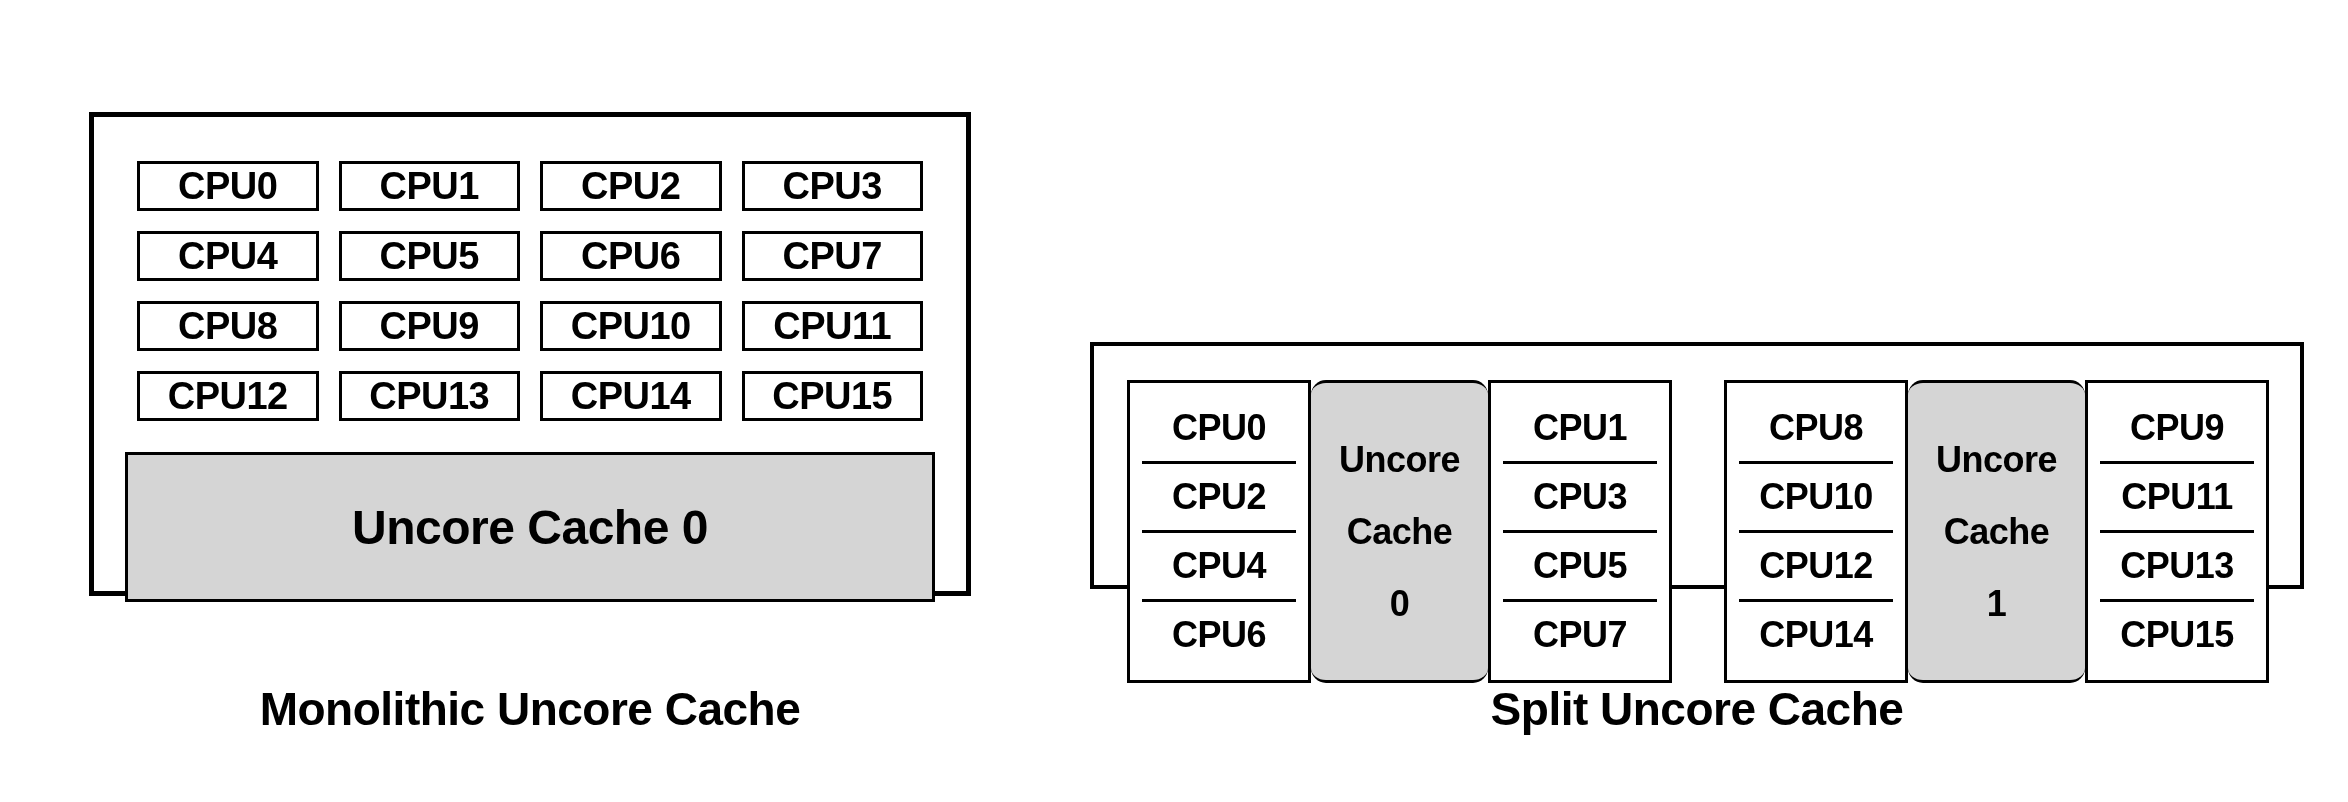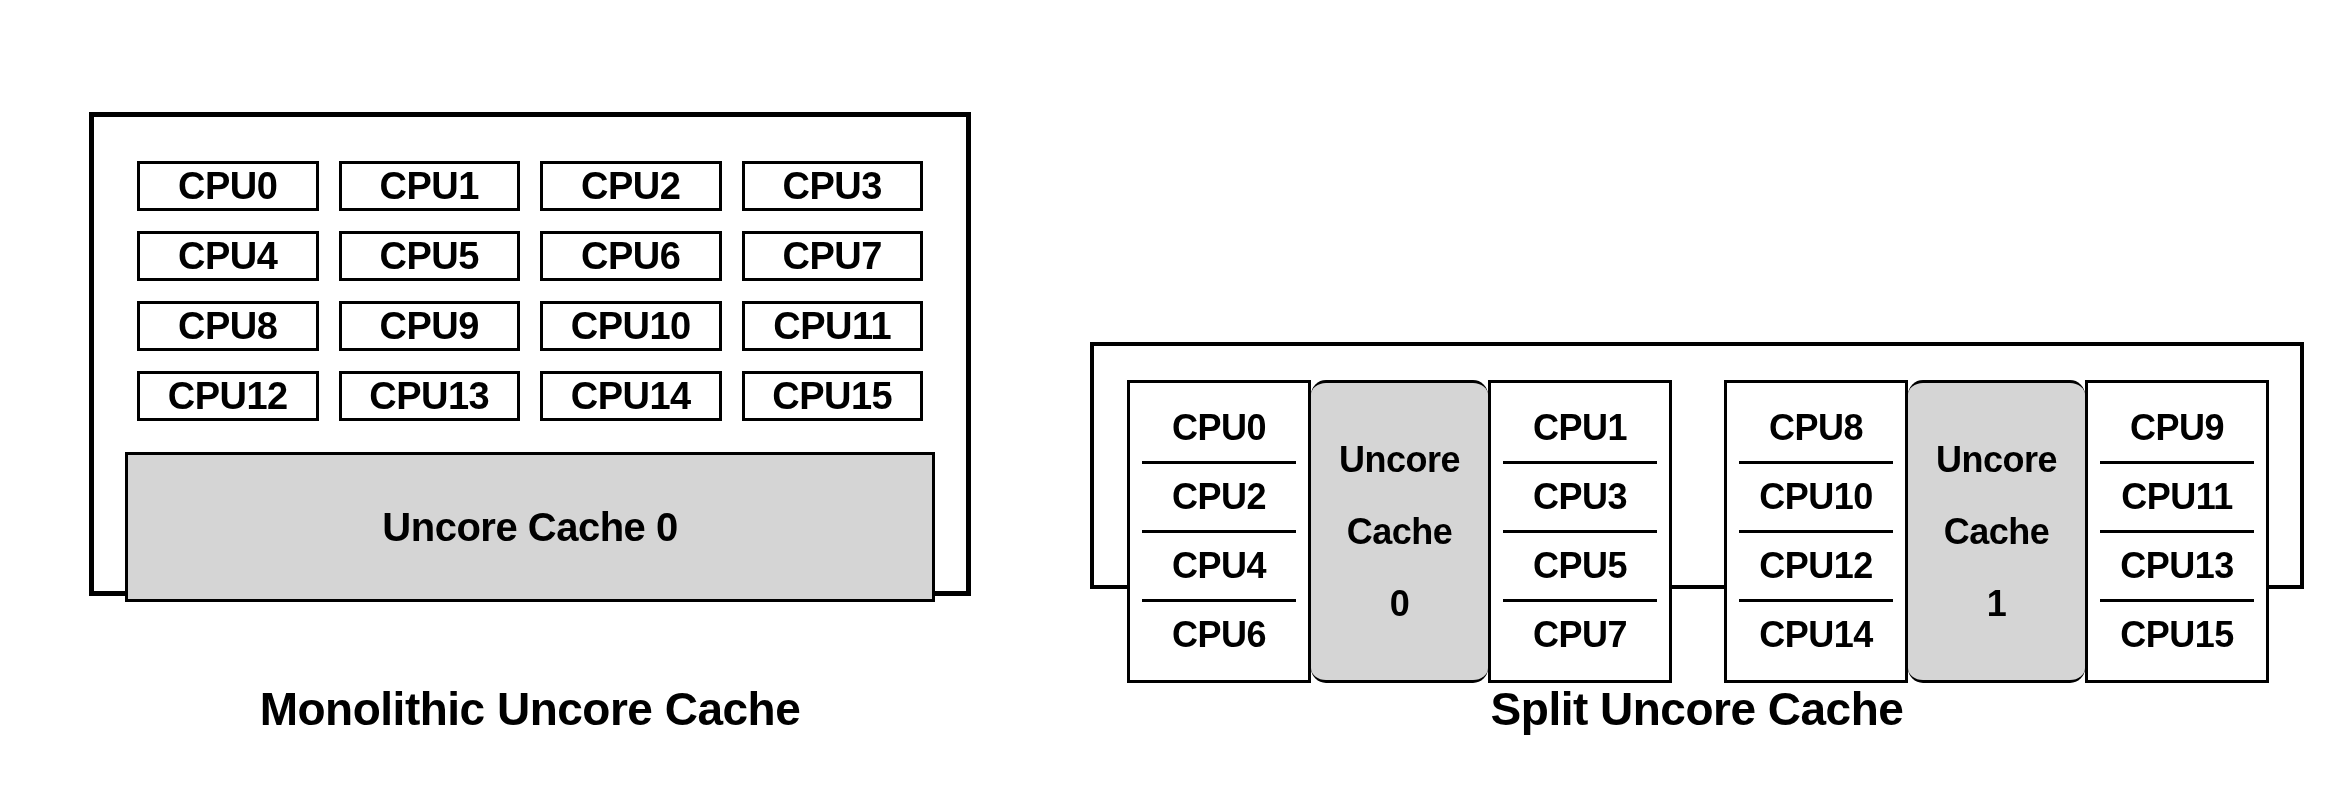--- a/index.html
+++ b/index.html
@@ -51,21 +51,21 @@
     white-space:nowrap;
   }
   .mono-cache{
     margin:19px 19px 0 19px;
     height:150px;
     border:3px solid var(--border);
     background:var(--cache_fill);
     display:flex;
     align-items:center;
     justify-content:center;
-    font-size:40px;
+    font-size:48px;
     font-weight:700;
     letter-spacing:-0.5px;
   }
 
   
   .split-box{
     position:absolute;
     left:1066px; top:318px;
     width:1214px; height:247px;
     border:4px solid var(--border);

